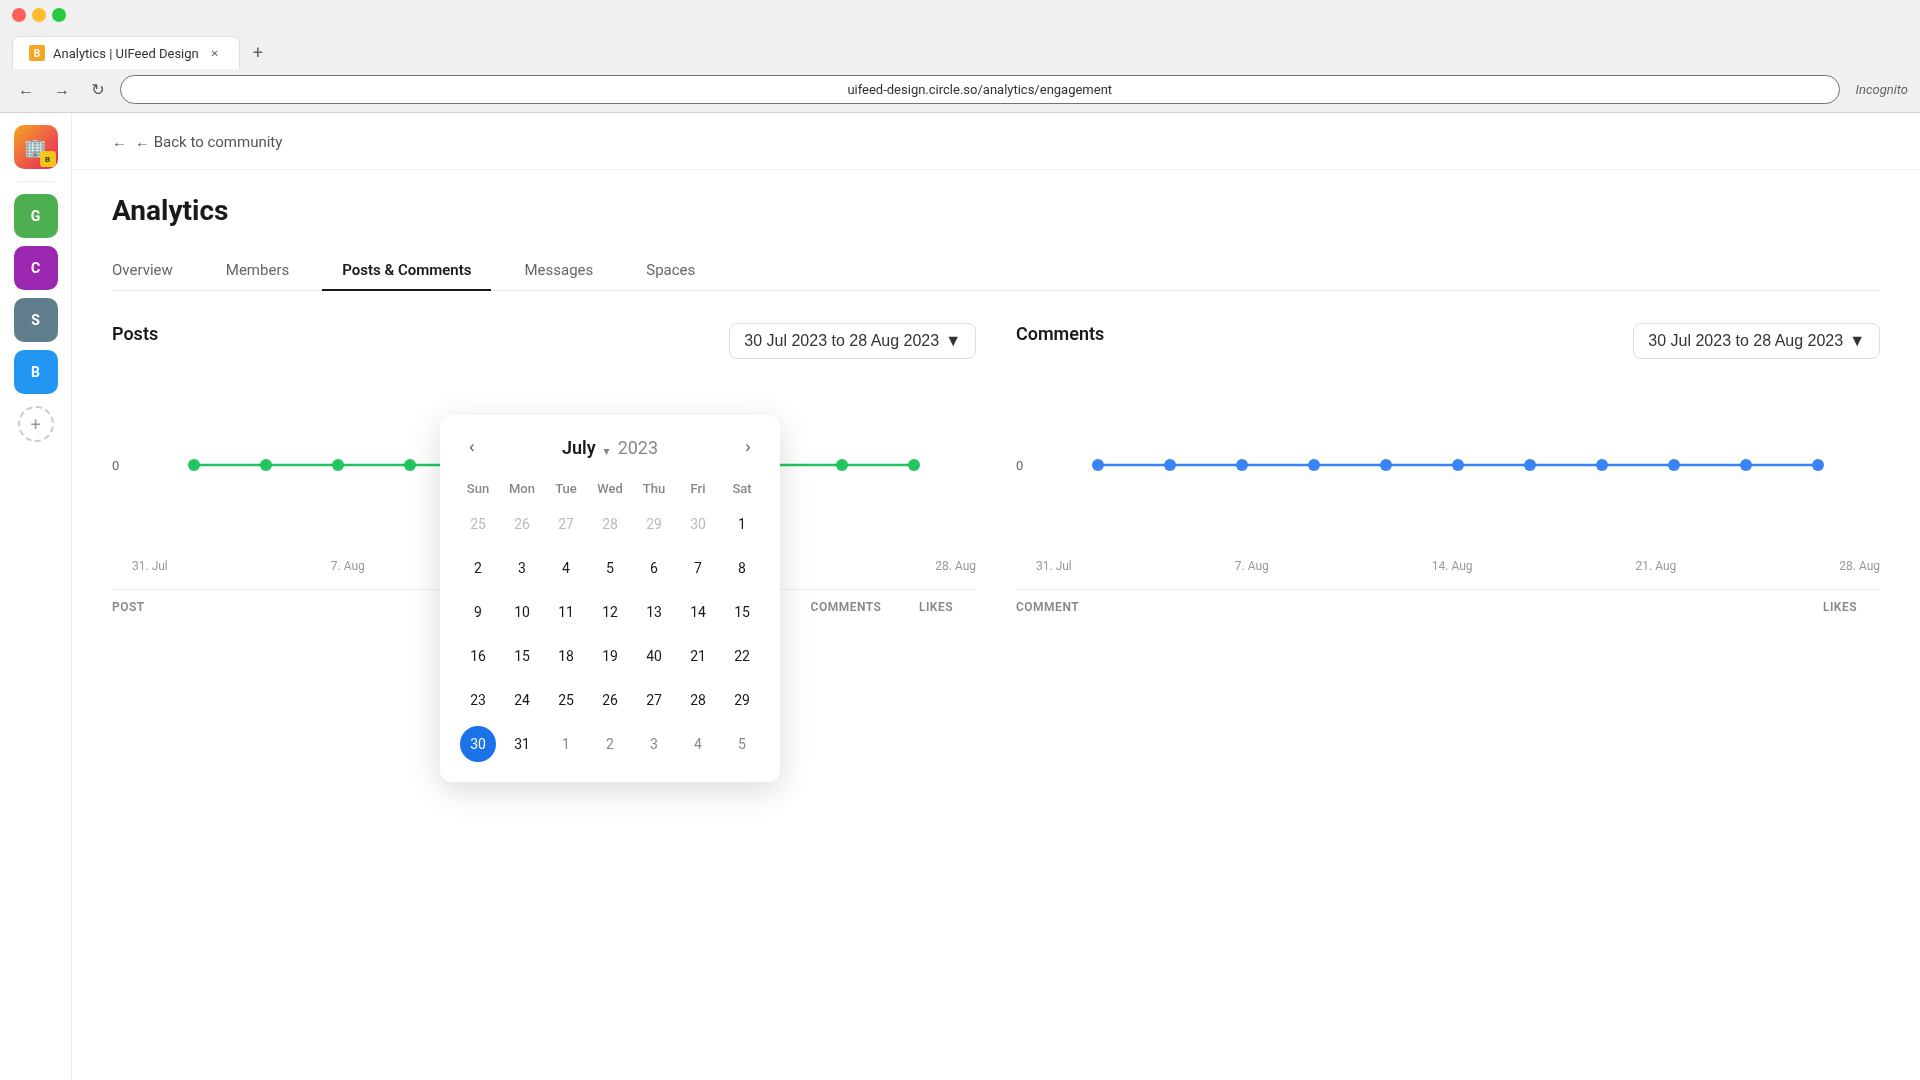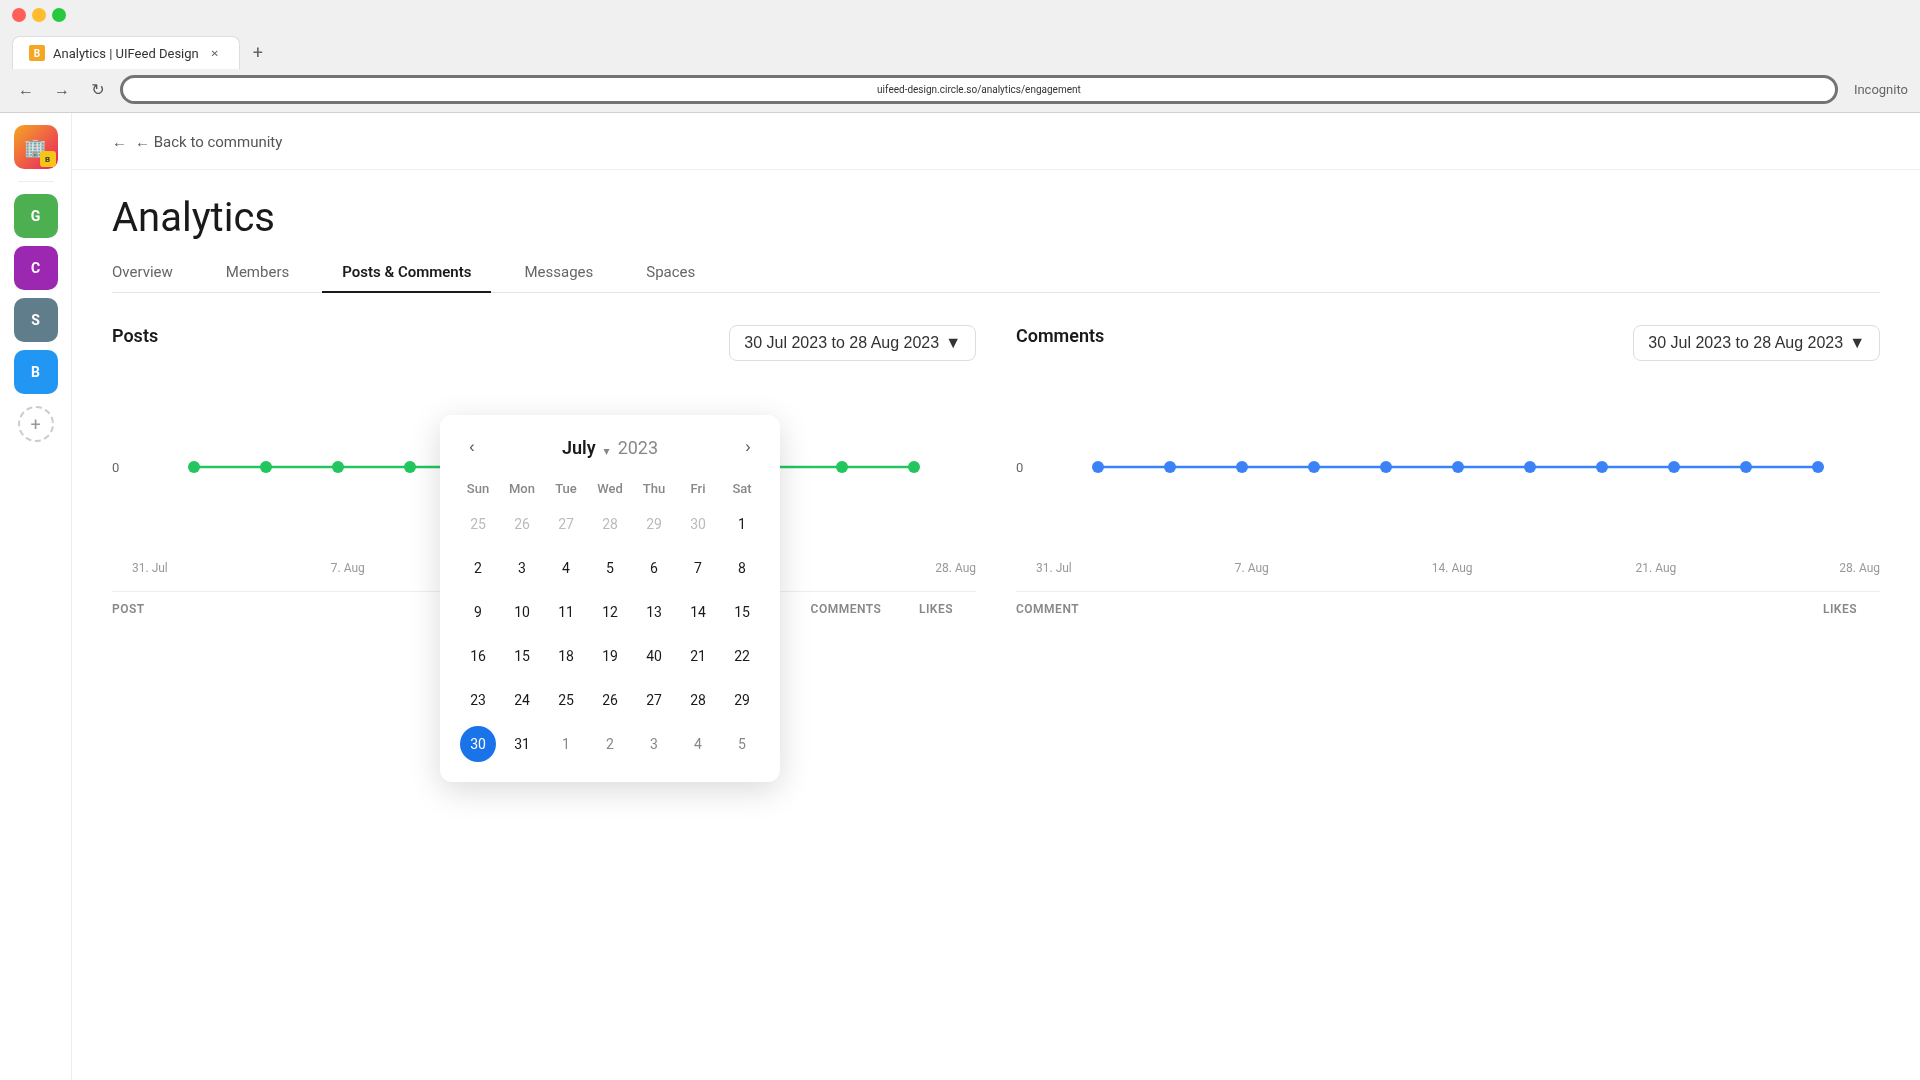--- a/index.html
+++ b/index.html
@@ -13,39 +13,39 @@
     .browser-btn.close { background: #ff5f57; }
     .browser-btn.min { background: #febc2e; }
     .browser-btn.max { background: #28c840; }
     .tab-bar { display: flex; align-items: center; padding: 6px 12px 0; }
     .browser-tab { display: flex; align-items: center; gap: 8px; background: #fff; border-radius: 8px 8px 0 0; padding: 8px 16px; font-size: 13px; color: #333; border: 1px solid #ddd; border-bottom: none; }
     .tab-favicon { width: 16px; height: 16px; background: #4285f4; border-radius: 2px; }
     .tab-close { width: 16px; height: 16px; border-radius: 50%; display: flex; align-items: center; justify-content: center; font-size: 10px; cursor: pointer; color: #666; }
     .new-tab-btn { margin-left: 4px; width: 28px; height: 28px; display: flex; align-items: center; justify-content: center; border-radius: 50%; cursor: pointer; font-size: 18px; color: #666; }
     .address-bar-row { display: flex; align-items: center; gap: 8px; padding: 6px 12px 8px; background: #f0f0f0; }
     .nav-btn { width: 28px; height: 28px; border-radius: 50%; display: flex; align-items: center; justify-content: center; cursor: pointer; font-size: 16px; color: #555; border: none; background: transparent; }
-    .address-bar { flex: 1; background: #fff; border: 3px solid #737373; border-radius: 20px; padding: 6px 16px; font-size: 10px; color: #333; display: flex; align-items: center; justify-content: center; }
-    .address-bar-icons { display: flex; gap: 8px; align-items: center; margin-left: 8px; color: #666; font-size: 14px; }
+    .address-bar { flex: 1; background: #fff; border: 1px solid #737373; border-radius: 20px; padding: 6px 16px; font-size: 13px; color: #333; display: flex; align-items: center; justify-content: center; }
+    .address-bar-icons { display: flex; gap: 8px; align-items: center; margin-left: 8px; color: #666; font-size: 14px; font-style: italic; }
 
     
     .app-layout { display: flex; height: calc(1080px - 88px); }
 
     
     .sidebar { width: 72px; background: #fff; border-right: 1px solid #eee; display: flex; flex-direction: column; align-items: center; padding: 12px 0; gap: 8px; }
     .sidebar-avatar { width: 44px; height: 44px; border-radius: 10px; display: flex; align-items: center; justify-content: center; font-weight: 700; font-size: 14px; cursor: pointer; }
     .sidebar-divider { width: 36px; height: 1px; background: #eee; margin: 4px 0; }
     .sidebar-add { width: 36px; height: 36px; border-radius: 50%; border: 2px dashed #ccc; display: flex; align-items: center; justify-content: center; cursor: pointer; color: #999; font-size: 18px; margin-top: 4px; }
 
     
     .content { flex: 1; overflow-y: auto; padding: 0; }
     .top-bar { padding: 20px 40px 10px; border-bottom: 1px solid #f0f0f0; }
     .back-link { display: flex; align-items: center; gap: 8px; font-size: 15px; color: #555; cursor: pointer; text-decoration: none; margin-bottom: 8px; }
 
     .main-content { padding: 24px 40px; }
-    .page-title { font-size: 40px; font-weight: 400; margin-bottom: 12px; color: #1a1a1a; }
+    .page-title { font-size: 28px; font-weight: 700; margin-bottom: 24px; color: #1a1a1a; }
 
     
     .tabs { display: flex; gap: 13px; border-bottom: 1px solid #e5e5e5; margin-bottom: 32px; }
     .tab { padding: 10px 20px; font-size: 15px; color: #666; cursor: pointer; border-bottom: 2px solid transparent; margin-bottom: -1px; }
     .tab:first-child { padding-left: 0; }
     .tab.active { color: #1a1a1a; font-weight: 600; border-bottom-color: #1a1a1a; }
 
     
     .charts-row { display: flex; gap: 40px; position: relative; }
     .chart-section { flex: 1; }

